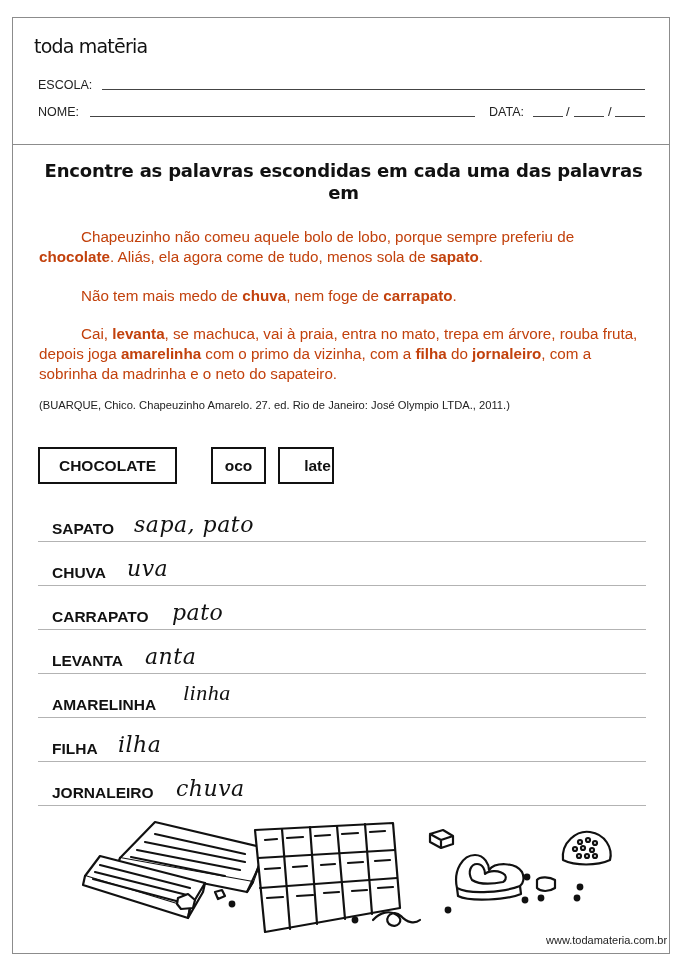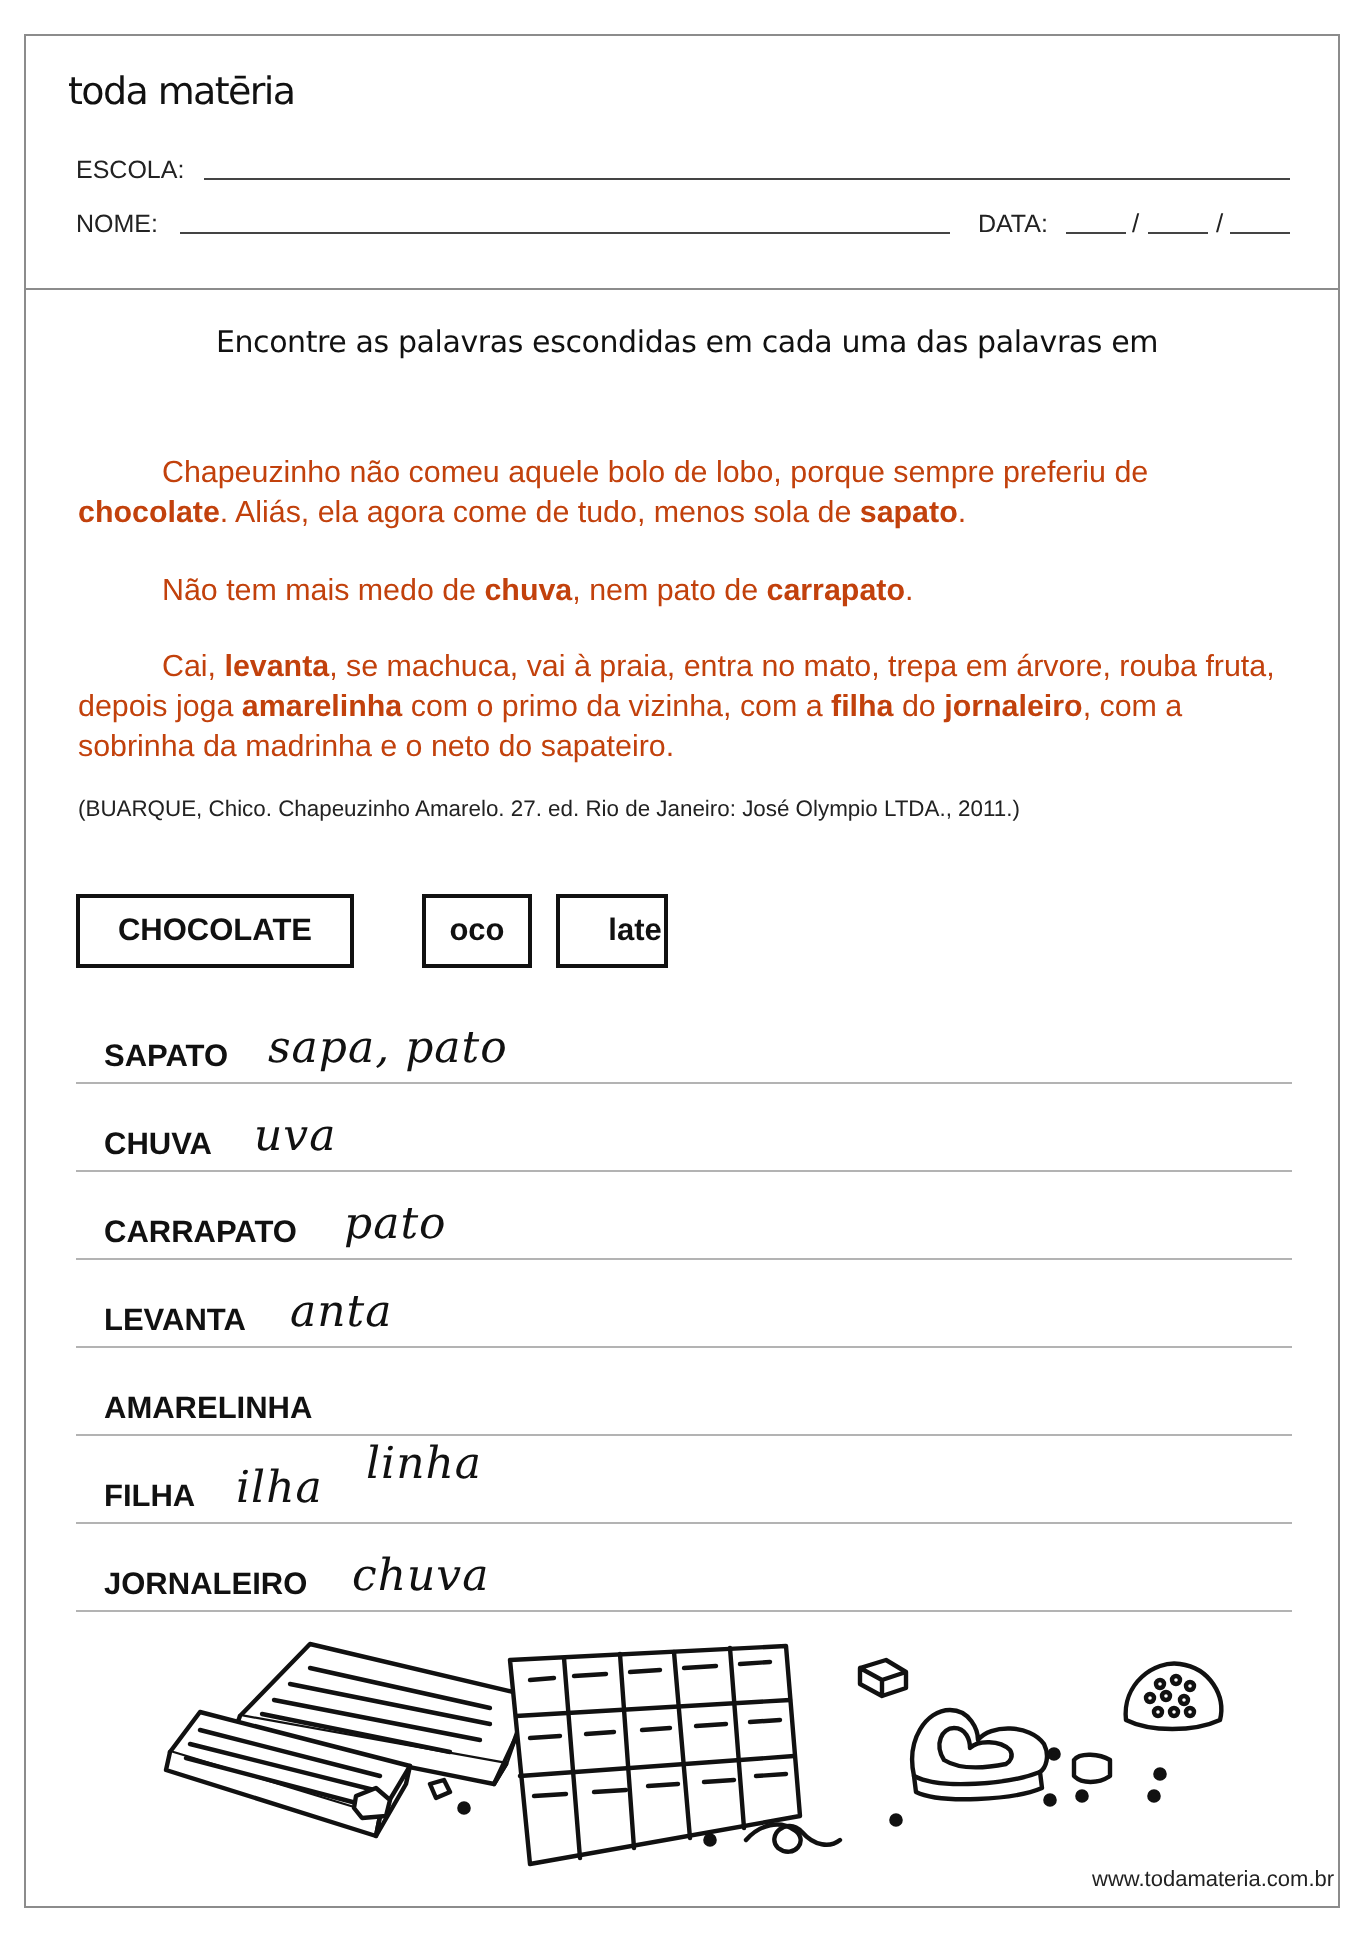--- a/index.html
+++ b/index.html
@@ -9,21 +9,21 @@
            border: 1.5px solid #8c8c8c; box-sizing: border-box; }
   .header-divider { position: absolute; left: 12px; top: 144px; width: 658px; height: 0;
                     border-top: 1.5px solid #8c8c8c; }
   .logo { position: absolute; left: 34px; top: 35px; font-family: "DejaVu Sans", sans-serif;
           font-size: 19px; letter-spacing: -0.8px; color: #111; font-weight: normal; }
   .field-label { position: absolute; font-size: 12.5px; color: #222; }
   .field-line { position: absolute; height: 0; border-top: 1px solid #444; }
   .slash { position: absolute; font-size: 13px; color: #222; }
 
   .title { position: absolute; left: 30px; top: 160px; width: 627px; text-align: center;
-           font-family: "DejaVu Sans", sans-serif; font-weight: normal; font-size: 15px;
+           font-family: "DejaVu Sans", sans-serif; font-weight: bold; font-size: 18px;
            line-height: 22px; color: #111; letter-spacing: -0.2px; }
   .para { position: absolute; left: 39px; width: 606px; font-size: 15.2px; line-height: 20px;
           color: #c2410c; text-align: left; }
   .para b { font-weight: bold; }
   .indent { display: inline-block; width: 42px; }
   .citation { position: absolute; left: 39px; top: 399px; font-size: 11.2px; color: #222; }
 
   .word-box { position: absolute; top: 447px; height: 37px; border: 2px solid #111; box-sizing: border-box;
               display: flex; align-items: center; justify-content: center;
               font-weight: bold; font-size: 15.5px; color: #111; }
@@ -55,21 +55,21 @@
 <span class="slash" style="left:566px; top:104px;">/</span>
 <div class="field-line" style="left:574px; top:116px; width:30px;"></div>
 <span class="slash" style="left:608px; top:104px;">/</span>
 <div class="field-line" style="left:615px; top:116px; width:30px;"></div>
 
 <div class="title">
   <div>Encontre as palavras escondidas em cada uma das palavras em</div>
 </div>
 
 <div class="para" style="top:227px;"><span class="indent"></span><span>Chapeuzinho não comeu aquele bolo de lobo, porque sempre preferiu de </span><b>chocolate</b><span>. Aliás, ela agora come de tudo, menos sola de </span><b>sapato</b><span>.</span></div>
-<div class="para" style="top:286px;"><span class="indent"></span><span>Não tem mais medo de </span><b>chuva</b><span>, nem pato de </span><b>carrapato</b><span>.</span></div>
+<div class="para" style="top:286px;"><span class="indent"></span><span>Não tem mais medo de </span><b>chuva</b><span>, nem foge de </span><b>carrapato</b><span>.</span></div>
 <div class="para" style="top:324px;"><span class="indent"></span><span>Cai, </span><b>levanta</b><span>, se machuca, vai à praia, entra no mato, trepa em árvore, rouba fruta, depois joga </span><b>amarelinha</b><span> com o primo da vizinha, com a </span><b>filha</b><span> do </span><b>jornaleiro</b><span>, com a sobrinha da madrinha e o neto do sapateiro.</span></div>
 
 <div class="citation">(BUARQUE, Chico. Chapeuzinho Amarelo. 27. ed. Rio de Janeiro: José Olympio LTDA., 2011.)</div>
 
 <div class="word-box" style="left:38px; width:139px;">
   <span>CHOCOLATE</span>
 </div>
 <div class="word-box" style="left:211px; width:55px;">
   <span>oco</span>
 </div>
@@ -87,21 +87,21 @@
 
 <span class="row-label" style="top:608px;">CARRAPATO</span>
 <span class="row-answer" style="left:172px; top:600px;">pato</span>
 <div class="row-line" style="top:629px;"></div>
 
 <span class="row-label" style="top:652px;">LEVANTA</span>
 <span class="row-answer" style="left:145px; top:644px;">anta</span>
 <div class="row-line" style="top:673px;"></div>
 
 <span class="row-label" style="top:696px;">AMARELINHA</span>
-<span class="row-answer" style="left:183px; top:720px;">linha</span>
+<span class="row-answer" style="left:183px; top:680px;font-family:Liberation Serif, serif;">linha</span>
 <div class="row-line" style="top:717px;"></div>
 
 <span class="row-label" style="top:740px;">FILHA</span>
 <span class="row-answer" style="left:118px; top:732px;">ilha</span>
 <div class="row-line" style="top:761px;"></div>
 
 <span class="row-label" style="top:784px;">JORNALEIRO</span>
 <span class="row-answer" style="left:176px; top:776px;">chuva</span>
 <div class="row-line" style="top:805px;"></div>
 

